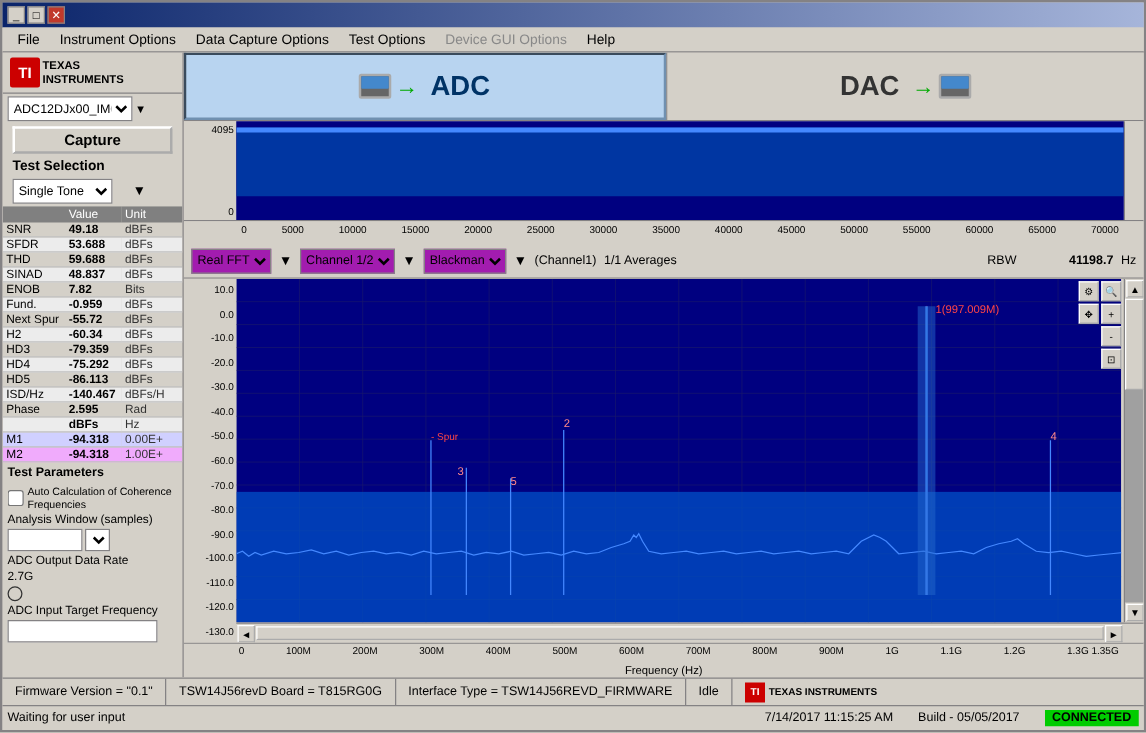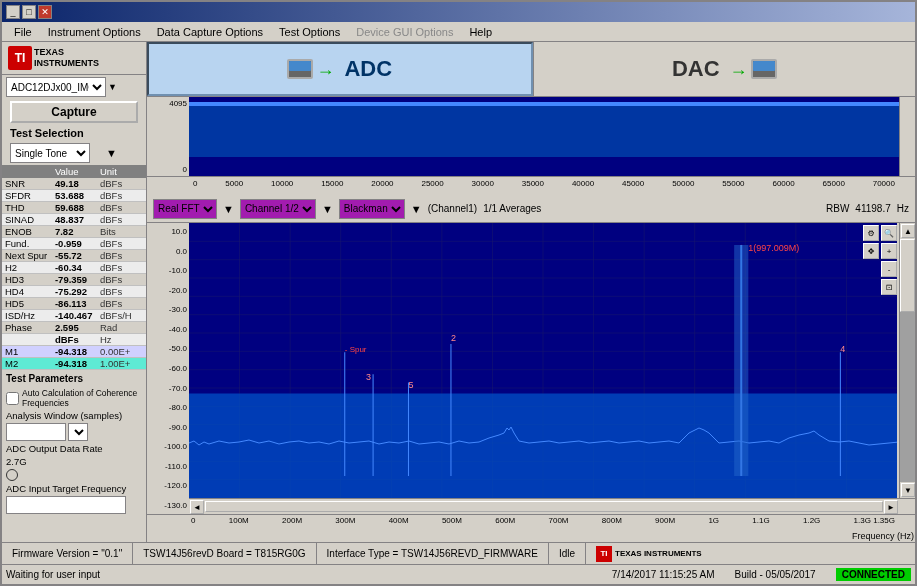--- a/index.html
+++ b/index.html
@@ -49,21 +49,21 @@
 
     
     .right-area { flex: 1; display: flex; flex-direction: column; overflow: hidden; }
 
     .top-tabs { height: 55px; background: #d4d0c8; display: flex; border-bottom: 1px solid #848284; }
 
     .controls-bar { height: 28px; background: #d4d0c8; display: flex; align-items: center; padding: 2px 6px; gap: 6px; border-bottom: 1px solid #848284; }
     .ctrl-select { height: 20px; border: 1px solid #848284; background: #a21caf; font-size: 10px; }
     .ctrl-label { font-size: 10px; }
     .rbw-label { margin-left: auto; font-size: 10px; }
-    .rbw-value { font-size: 10px; font-weight: normal; }
+    .rbw-value { font-size: 10px; font-weight: bold; margin-left: 36px; }
     .hz-label { font-size: 10px; }
 
     .status-bar { height: 22px; background: #d4d0c8; display: flex; align-items: center; border-top: 1px solid #848284; font-size: 10px; }
     .status-section { padding: 0 10px; border-right: 1px solid #848284; height: 100%; display: flex; align-items: center; }
     .status-section:last-child { border-right: none; }
     .connected-badge { background: #00cc00; color: #000; padding: 1px 6px; font-weight: bold; font-size: 10px; }
 
     .bottom-bar { height: 20px; background: #d4d0c8; display: flex; align-items: center; padding: 0 4px; border-top: 1px solid #848284; font-size: 10px; gap: 20px; }
 
     .ti-logo { display: flex; align-items: center; gap: 4px; }
@@ -217,21 +217,21 @@
       <td class="value-col">dBFs</td>
       <td class="unit-col">Hz</td>
       <td></td>
     </tr>
               <tr style="background: rgb(208, 208, 255);">
       <td class="label-col">M1</td>
       <td class="value-col">-94.318</td>
       <td class="unit-col">0.00E+</td>
       <td></td>
     </tr>
-              <tr style="background: #5eead4;">
+              <tr style="background: #f0abfc;">
       <td class="label-col">M2</td>
       <td class="value-col">-94.318</td>
       <td class="unit-col">1.00E+</td>
       <td></td>
     </tr>
             </tbody>
         </table>
       </div>
 
       <div class="test-params-header">Test Parameters</div>
@@ -473,21 +473,21 @@
           <span>700M</span>
           <span>800M</span>
           <span>900M</span>
           <span>1G</span>
           <span>1.1G</span>
           <span>1.2G</span>
           <span>1.3G 1.35G</span>
         </div>
       </div>
 
-      <div style="text-align:right;font-size:9px;background:#d4d0c8;padding:1px;">Frequency (Hz)</div>
+      <div style="text-align:center;font-size:9px;background:#d4d0c8;padding:1px;">Frequency (Hz)</div>
 
     </div>
   </div>
 
   <div class="status-bar">
     <div class="status-section">
       <span>Firmware Version = "0.1"</span>
     </div>
     <div class="status-section">
       <span>TSW14J56revD Board = T815RG0G</span>

